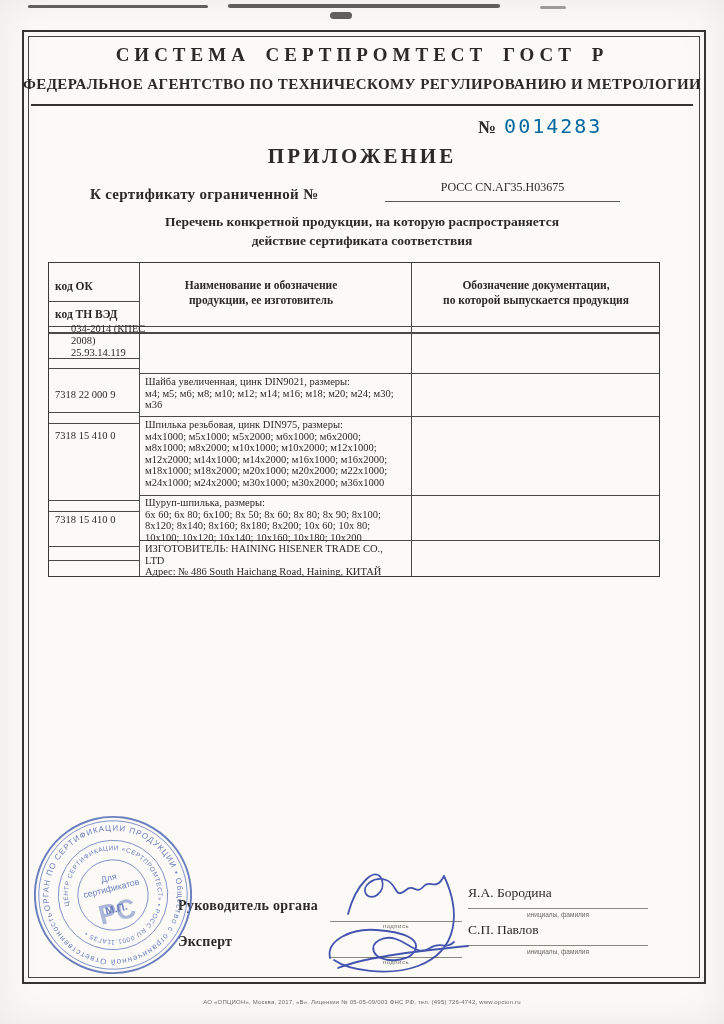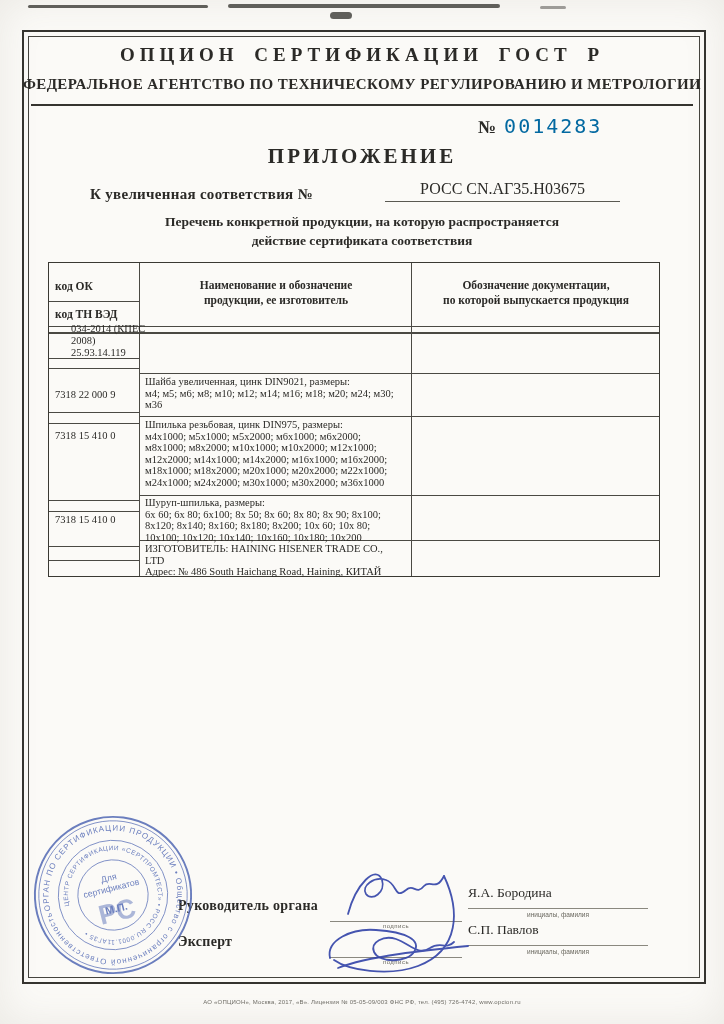--- a/index.html
+++ b/index.html
@@ -19,21 +19,21 @@
         font-size:19px;font-weight:bold;letter-spacing:5px;word-spacing:6px;}
   .hdr2{position:absolute;left:22px;top:76px;width:680px;text-align:center;
         font-size:15px;font-weight:bold;letter-spacing:.4px;}
   .hdr-line{position:absolute;left:31px;top:104px;width:662px;height:2px;background:#35342f;}
   .form-no{position:absolute;left:478px;top:114px;font-size:18px;font-weight:bold;}
   .form-no-val{font-family:"DejaVu Sans Mono", monospace;font-size:20px;font-weight:normal;
                color:#0369a1;letter-spacing:2px;margin-left:8px;}
   .app-title{position:absolute;left:22px;top:144px;width:680px;text-align:center;
              font-size:21px;font-weight:bold;letter-spacing:3px;}
   .cert-label{position:absolute;left:90px;top:186px;font-size:15px;font-weight:bold;letter-spacing:.3px;}
-  .cert-val{position:absolute;left:385px;top:180px;width:235px;text-align:center;font-size:16px;}
+  .cert-val{position:absolute;left:385px;top:180px;width:235px;text-align:center;font-size:12px;}
   .cert-underline{position:absolute;left:385px;top:201px;width:235px;height:1px;background:#5a5952;}
   .scope1{position:absolute;left:22px;top:214px;width:680px;text-align:center;
           font-size:13.5px;font-weight:bold;}
   .scope2{position:absolute;left:22px;top:233px;width:680px;text-align:center;
           font-size:13.5px;font-weight:bold;}
   
   .table{position:absolute;left:48px;top:262px;width:610px;height:313px;
          border:1.5px solid #3a3933;font-family:Liberation Serif, serif;}
   .gl{position:absolute;background:#4a4943;}
   .th{position:absolute;font-size:11.5px;font-weight:600;text-align:center;white-space:pre-line;line-height:15px;}
@@ -59,30 +59,30 @@
 
   <div class="artifact" style="left:28px;top:5px;width:180px;height:3px;"></div>
   <div class="artifact" style="left:228px;top:4px;width:272px;height:4px;"></div>
   <div class="artifact" style="left:330px;top:12px;width:22px;height:7px;border-radius:4px;"></div>
   <div class="artifact" style="left:540px;top:6px;width:26px;height:3px;opacity:.5;"></div>
 
   <div class="frame-outer">
     <div class="frame-inner"></div>
   </div>
 
-  <div class="hdr1">ОПЦИОН СЕРТИФИКАЦИИ ГОСТ Р</div>
+  <div class="hdr1">СИСТЕМА СЕРТПРОМТЕСТ ГОСТ Р</div>
   <div class="hdr2">ФЕДЕРАЛЬНОЕ АГЕНТСТВО ПО ТЕХНИЧЕСКОМУ РЕГУЛИРОВАНИЮ И МЕТРОЛОГИИ</div>
   <div class="hdr-line"></div>
 
   <div class="form-no">
     <span>№</span><span class="form-no-val">0014283</span>
   </div>
 
   <div class="app-title">ПРИЛОЖЕНИЕ</div>
-  <div class="cert-label">К увеличенная соответствия №</div>
+  <div class="cert-label">К сертификату ограниченной №</div>
   <div class="cert-val">РОСС CN.АГ35.Н03675</div>
   <div class="cert-underline"></div>
   <div class="scope1">Перечень конкретной продукции,  на которую распространяется</div>
   <div class="scope2">действие сертификата соответствия</div>
 
   <div class="table">
 
     <div class="gl" style="left:90px;top:0;width:1px;height:313px;"></div>
     <div class="gl" style="left:362px;top:0;width:1px;height:313px;"></div>
 
@@ -99,21 +99,21 @@
     <div class="gl" style="left:0;top:105px;width:90px;height:1px;"></div>
     <div class="gl" style="left:0;top:149px;width:90px;height:1px;"></div>
     <div class="gl" style="left:0;top:160px;width:90px;height:1px;"></div>
     <div class="gl" style="left:0;top:237px;width:90px;height:1px;"></div>
     <div class="gl" style="left:0;top:248px;width:90px;height:1px;"></div>
     <div class="gl" style="left:0;top:283px;width:90px;height:1px;"></div>
     <div class="gl" style="left:0;top:297px;width:90px;height:1px;"></div>
 
     <div class="th" style="left:6px;top:16px;text-align:left;">код ОК</div>
     <div class="th" style="left:6px;top:44px;text-align:left;">код ТН ВЭД</div>
-    <div class="th" style="left:96px;top:15px;width:262px;">Наименование и обозначение
+    <div class="th" style="left:81px;top:15px;width:262px;">Наименование и обозначение
 продукции, ее изготовитель</div>
     <div class="th" style="left:368px;top:15px;width:238px;">Обозначение документации,
 по которой выпускается продукция</div>
 
     <div class="code" style="top:60px;margin-left:16px;">034-2014 (КПЕС 2008)
 25.93.14.119</div>
     <div class="code" style="top:126px;">7318 22 000 9</div>
     <div class="code" style="top:167px;">7318 15 410 0</div>
     <div class="code" style="top:251px;">7318 15 410 0</div>
 

